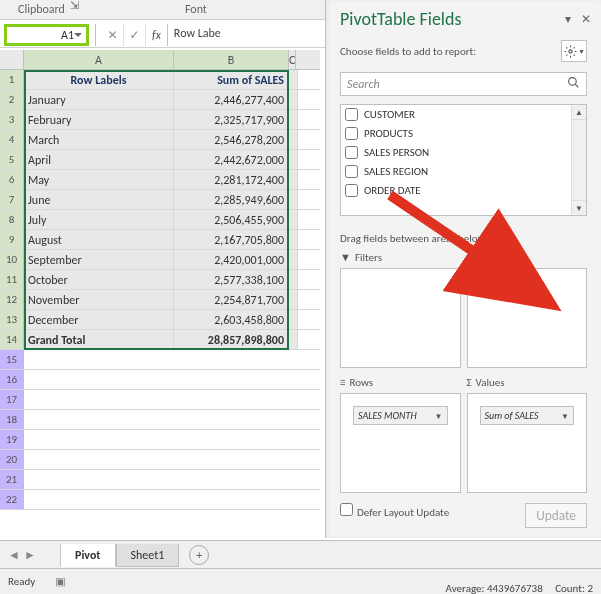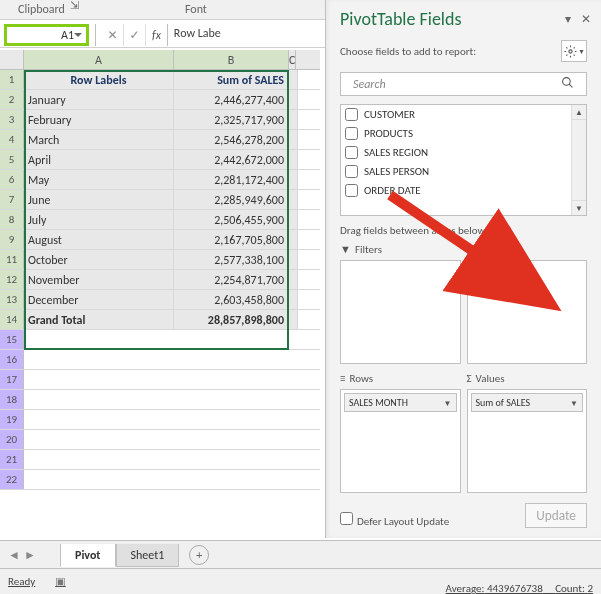--- a/index.html
+++ b/index.html
@@ -42,49 +42,49 @@
 .row.empty .cell { border-right: none; }
 
 
 .tabs-row { position: absolute; bottom: 26px; left: 0; right: 0; height: 28px; background: #f0f0f0; border-top: 1px solid #c0c0c0; display: flex; align-items: center; }
 .tab-nav { width: 60px; display: flex; gap: 4px; padding-left: 8px; color: #888; }
 .sheet-tab { padding: 4px 14px; border: 1px solid #c0c0c0; border-top: none; background: #e0e0e0; font-size: 12px; margin-top: 2px; }
 .sheet-tab.active { background: #fff; border-bottom: 1px solid #fff; font-weight: bold; }
 .add-sheet { width: 20px; height: 20px; border: 1px solid #aaa; border-radius: 50%; display: inline-flex; align-items: center; justify-content: center; margin-left: 10px; color: #666; }
 
 
-.status-bar { position: absolute; bottom: 0; left: 0; right: 0; height: 26px; background: #f0f0f0; border-top: 1px solid #c0c0c0; display: flex; align-items: center; padding: 0 8px; font-size: 11px; color: #444; text-decoration: underline; }
+.status-bar { position: absolute; bottom: 0; left: 0; right: 0; height: 26px; background: #f0f0f0; border-top: 1px solid #c0c0c0; display: flex; align-items: center; padding: 0 8px; font-size: 11px; color: #444; }
 .status-bar .sp { margin-right: 20px; }
 .status-bar .stat { margin-left: auto; margin-top: 14px; }
 
 
 .pane { position: absolute; top: 0; right: 0; width: 276px; bottom: 56px; border-left: 1px solid #c0c0c0; background: #f3f3f3; display: flex; flex-direction: column; box-shadow: inset 2px 0 4px rgba(0,0,0,0.05); }
 .pane-hdr { display: flex; align-items: center; justify-content: space-between; padding: 8px 10px 4px 14px; min-height: 32px; }
 .pane-title { font-size: 18px; color: #217346; font-weight: 300; }
 .pane-hdr .ctrls { display: flex; gap: 10px; color: #666; }
 .pane-sub { padding: 6px 14px; font-size: 11px; color: #555; display: flex; align-items: center; justify-content: space-between; }
 .gear-btn { width: 26px; height: 22px; border: 1px solid #c0c0c0; display: inline-flex; align-items: center; justify-content: center; background: #fff; }
-.search-box { margin: 4px 14px 8px; height: 24px; border: 1px solid #c0c0c0; background: #fff; display: flex; align-items: center; padding: 0 12px; color: #888; font-style: italic; }
+.search-box { margin: 4px 14px 8px; height: 24px; border: 1px solid #c0c0c0; background: #fff; display: flex; align-items: center; padding: 0 6px; color: #888; font-style: italic; }
 .search-box .mag { margin-left: auto; color: #666; font-style: normal; }
-.field-list { margin: 0 14px 0; border: 1px solid #c0c0c0; background: #fff; height: 112px; position: relative; }
+.field-list { margin: 0 14px 8px; border: 1px solid #c0c0c0; background: #fff; height: 112px; position: relative; }
 .field-item { display: flex; align-items: center; height: 19px; padding: 0 4px; font-size: 11px; }
 .field-item input { margin-right: 6px; }
 .field-scroll { position: absolute; right: 0; top: 0; bottom: 0; width: 15px; background: #f0f0f0; border-left: 1px solid #ddd; }
 .sb-btn { height: 15px; display: flex; align-items: center; justify-content: center; font-size: 8px; color: #555; border-bottom: 1px solid #ddd; }
 .sb-btn.bot { position: absolute; bottom: 0; left: 0; right: 0; border-top: 1px solid #ddd; border-bottom: none; }
 
 .drag-label { padding: 8px 14px 4px; font-size: 11px; color: #555; }
 .areas { display: grid; grid-template-columns: 1fr 1fr; grid-template-rows: 1fr 1fr; gap: 6px; padding: 0 14px; flex: 1; min-height: 170px; }
 .area { display: flex; flex-direction: column; }
 .area-hdr { font-size: 11px; color: #555; padding: 2px 0 4px; display: flex; align-items: center; gap: 4px; }
-.area-box { flex: 1; background: #fff; border: 1px solid #c0c0c0; min-height: 48px; padding: 3px; }
+.area-box { flex: 1; background: #fff; border: 1px solid #c0c0c0; min-height: 48px; padding: 12px; font-style: italic; }
 .pill { background: #f0f0f0; border: 1px solid #c0c0c0; font-size: 10px; padding: 2px 4px; display: flex; justify-content: space-between; align-items: center; }
 .pill .dd { font-size: 8px; color: #555; }
 
-.pane-footer { display: flex; align-items: flex-end; justify-content: space-between; padding: 10px 14px; font-size: 11px; color: #555; }
+.pane-footer { display: flex; align-items: flex-start; justify-content: space-between; padding: 10px 14px; font-size: 11px; color: #555; }
 .pane-footer input { margin-right: 4px; }
 .update-btn { border: 1px solid #c0c0c0; background: #f8f8f8; padding: 3px 10px; color: #aaa; }
 
 
 .arrow { position: absolute; pointer-events: none; z-index: 50; }
 </style>
 </head>
 <body>
 
 <div class="ribbon-hints">
@@ -161,20 +161,26 @@
       <div class="row  sel">
         <div class="rowh sel">8</div>
     <div class="cell cellA">July</div>
     <div class="cell cellB">2,506,455,900</div>
     <div class="cell cellC"></div>
       </div>
       <div class="row  sel">
         <div class="rowh sel">9</div>
     <div class="cell cellA">August</div>
     <div class="cell cellB">2,167,705,800</div>
+    <div class="cell cellC"></div>
+      </div>
+      <div class="row  sel">
+        <div class="rowh sel">10</div>
+    <div class="cell cellA">September</div>
+    <div class="cell cellB">2,420,001,000</div>
     <div class="cell cellC"></div>
       </div>
       <div class="row  sel">
         <div class="rowh sel">11</div>
     <div class="cell cellA">October</div>
     <div class="cell cellB">2,577,338,100</div>
     <div class="cell cellC"></div>
       </div>
       <div class="row  sel">
         <div class="rowh sel">12</div>
@@ -270,25 +276,25 @@
         <div class="field-item">
           <input type="checkbox" style="">
           <span>CUSTOMER</span>
         </div>
         <div class="field-item">
           <input type="checkbox" style="">
           <span>PRODUCTS</span>
         </div>
         <div class="field-item">
           <input type="checkbox" style="">
+          <span>SALES PERSON</span>
+        </div>
+        <div class="field-item">
+          <input type="checkbox" style="">
           <span>SALES REGION</span>
-        </div>
-        <div class="field-item">
-          <input type="checkbox" style="">
-          <span>SALES PERSON</span>
         </div>
         <div class="field-item">
           <input type="checkbox" style="">
           <span>ORDER DATE</span>
         </div>
       </div>
     <div class="field-scroll">
       <div class="sb-btn">▲</div>
       <div class="sb-btn bot">▼</div>
     </div>

